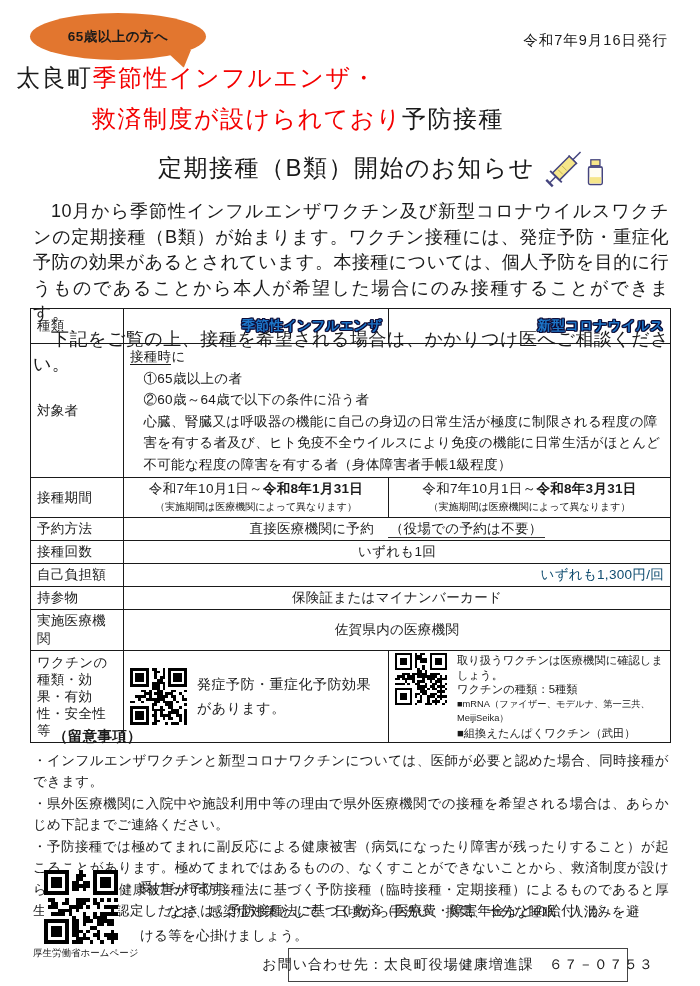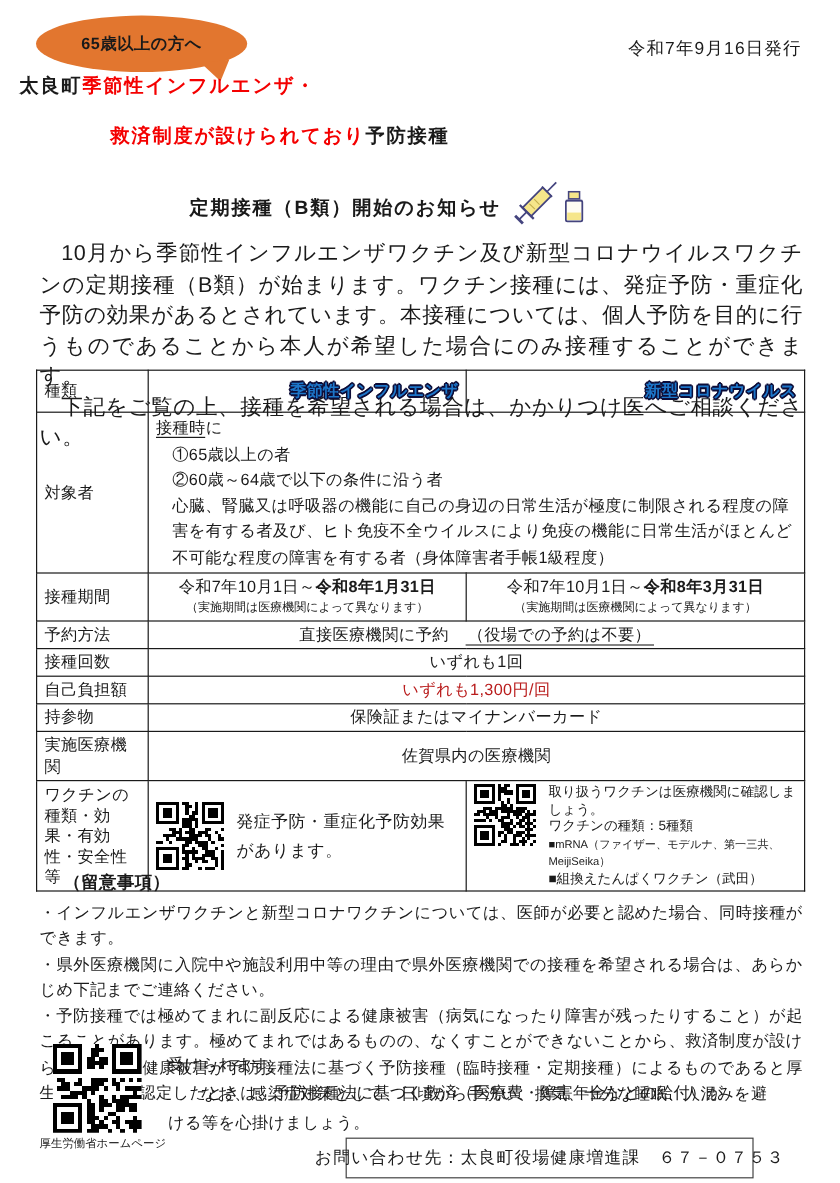--- a/index.html
+++ b/index.html
@@ -24,21 +24,21 @@
     position:absolute;left:30px;top:13px;width:176px;height:47px;
     background:var(--orange);border-radius:50%;
     display:flex;align-items:center;justify-content:center;
     font-size:13.5px;font-weight:bold;letter-spacing:.5px;
   }
   .badge::after{
     content:"";position:absolute;right:14px;bottom:-8px;width:24px;height:17px;
     background:var(--orange);clip-path:polygon(0 0,100% 0,62% 100%);transform:rotate(-6deg);
   }
   .issue-date{position:absolute;top:31px;right:32px;font-size:14.5px;letter-spacing:1px;}
-  .title-line{position:absolute;font-size:16px;font-weight:bold;letter-spacing:1.5px;white-space:nowrap;}
+  .title-line{position:absolute;font-size:24px;font-weight:normal;letter-spacing:1.5px;white-space:nowrap;}
   .title-l1{left:16px;top:62px;}
   .title-l2{left:92px;top:103px;}
   .title-l3{left:158px;top:144px;display:flex;align-items:flex-end;gap:6px;}
   .red{color:var(--red);}
   .syringe-icon{width:64px;height:48px;flex:0 0 auto;margin-bottom:-8px;}
   
   .intro{position:absolute;left:33px;top:199px;width:636px;font-size:18px;line-height:25.5px;letter-spacing:.4px;text-align:justify;}
   .intro p{text-indent:1em;}
   
   .main-table{position:absolute;left:30px;top:308px;width:640px;border-collapse:collapse;table-layout:fixed;}
@@ -50,21 +50,21 @@
     text-shadow:-1.3px 0 var(--blue-edge),1.3px 0 var(--blue-edge),0 -1.3px var(--blue-edge),0 1.3px var(--blue-edge),
                 -1px -1px var(--blue-edge),1px -1px var(--blue-edge),-1px 1px var(--blue-edge),1px 1px var(--blue-edge);
   }
   .cell-target{height:128px;font-size:13.5px;line-height:21.5px;vertical-align:top;padding:3px 8px;}
   .cell-target .ind1{padding-left:1em;}
   .ul{border-bottom:1.5px solid var(--ink);padding-bottom:0;}
   .cell-period{height:40px;text-align:center;font-size:13px;line-height:17px;padding-top:4px;vertical-align:top;}
   .cell-period b{font-size:13.5px;}
   .pnote{display:block;font-size:10px;letter-spacing:0;margin-top:1px;}
   .cell-center{text-align:center;height:22px;}
-  .cell-red{color:#b91c1c;}
+  .cell-red{color:#0c4a6e;text-align:right;}
   .ul-res{border-bottom:1.7px solid #333;padding:0 2px 1px;}
   .lbl-vinfo{font-size:12px;line-height:17px;vertical-align:top;padding-top:5px;}
   .cell-vinfo{height:64px;vertical-align:top;padding:4px 6px;}
   .vflex{display:flex;align-items:flex-start;gap:10px;}
   .vtext{font-size:14px;line-height:24px;padding-top:4px;letter-spacing:.5px;}
   .vlines{font-size:11.3px;line-height:14.5px;letter-spacing:0;}
   .vlines .tiny{font-size:9.3px;}
   
   .qr{background:#fff;}
   .qr svg{display:block;width:100%;height:100%;}

